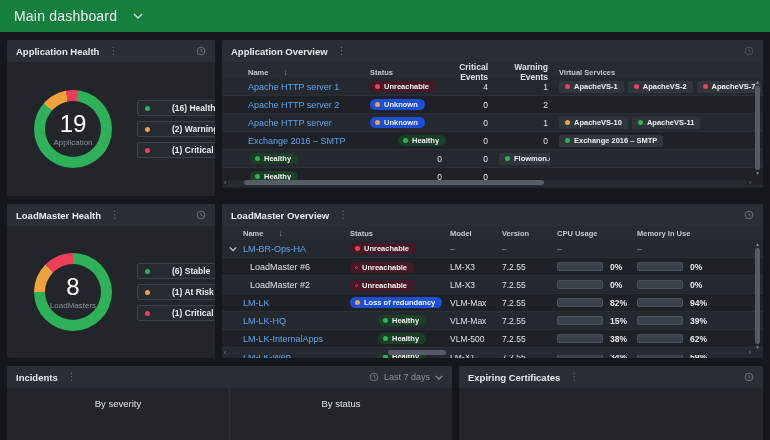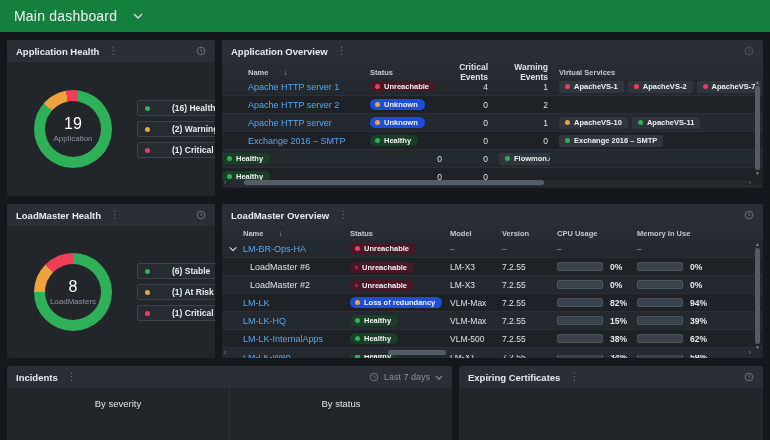--- a/index.html
+++ b/index.html
@@ -28,21 +28,21 @@
   .icon-right.dim{color:#565d66;}
   .range-btn{margin-left:auto;display:flex;align-items:center;gap:5px;color:#8a919a;font-size:9px;cursor:pointer;}
   .range-btn .chev{color:#8a919a;}
 
   
   .health-body{position:absolute;left:0;right:0;top:22px;bottom:0;display:flex;align-items:center;}
   .donut-wrap{margin-left:27px;position:relative;width:78px;height:78px;flex:none;}
   .donut{width:100%;height:100%;border-radius:50%;}
   .donut::after{content:"";position:absolute;inset:11px;background:#22262b;border-radius:50%;}
   .donut-center{position:absolute;inset:0;display:flex;flex-direction:column;align-items:center;justify-content:center;z-index:1;}
-  .dc-value{font-size:16px;color:#ffffff;line-height:1;}
+  .dc-value{font-size:24px;color:#ffffff;line-height:1;}
   .dc-label{font-size:8px;color:#8d949c;margin-top:2px;}
   .legend{margin-left:25px;display:flex;flex-direction:column;gap:5px;}
   .legend-item{display:flex;align-items:center;gap:22px;border:1px solid #3d434b;background:#262b31;border-radius:2px;padding:2px 7px;font-size:8.5px;font-weight:bold;color:#e8ebee;cursor:pointer;white-space:nowrap;}
   .ldot{width:5px;height:5px;border-radius:50%;flex:none;}
 
   
   .table{position:absolute;left:0;right:0;top:22px;bottom:0;overflow:hidden;}
   .thead{display:grid;background:#272c32;color:#c4cad1;font-size:7.5px;font-weight:bold;align-items:center;}
   .trow{display:grid;align-items:center;font-size:9px;border-bottom:1px solid #2b3036;}
   .tbody .trow:nth-child(odd){background:#24292f;}
@@ -64,21 +64,21 @@
   .cell-services{padding-left:9px;display:flex;gap:4px;overflow:hidden;white-space:nowrap;}
   .dash{color:#9aa0a7;font-size:8.5px;}
   .expander{position:absolute;left:7px;top:50%;transform:translateY(-50%);display:flex;color:#cfd4da;cursor:pointer;}
 
   
   .pill{display:inline-flex;align-items:center;gap:4px;height:11px;padding:0 7px 0 5px;border-radius:7px;font-size:7.5px;font-weight:bold;color:#f2f4f6;white-space:nowrap;}
   .pill .dot{width:5px;height:5px;border-radius:50%;flex:none;}
   .pill-critical{background:#481827;}.pill-critical .dot{background:#ef3e57;}
   .pill-critical-hollow{background:#481827;}.pill-critical-hollow .dot{width:3px;height:3px;background:transparent;border:1px solid #ef3e57;}
   .pill-warning{background:#1d4ed8;}.pill-warning .dot{background:#f0a23c;}
-  .pill-healthy{background:#1b3e27;}.pill-healthy .dot{background:#2eb158;}
+  .pill-healthy{background:#1b3e27;margin-left:28px;}.pill-healthy .dot{background:#2eb158;}
 
   
   .chip{display:inline-flex;align-items:center;gap:4px;height:12px;padding:0 6px;border-radius:2px;background:#31363d;font-size:7.5px;font-weight:bold;color:#eef0f3;flex:none;cursor:pointer;}
   .chip .dot{width:5px;height:5px;border-radius:50%;flex:none;}
   .chip-critical .dot{background:#ef3e57;}
   .chip-warning .dot{background:#f0a23c;}
   .chip-healthy .dot{background:#2eb158;}
 
   
   .bar-cell{display:flex;align-items:center;gap:7px;}

